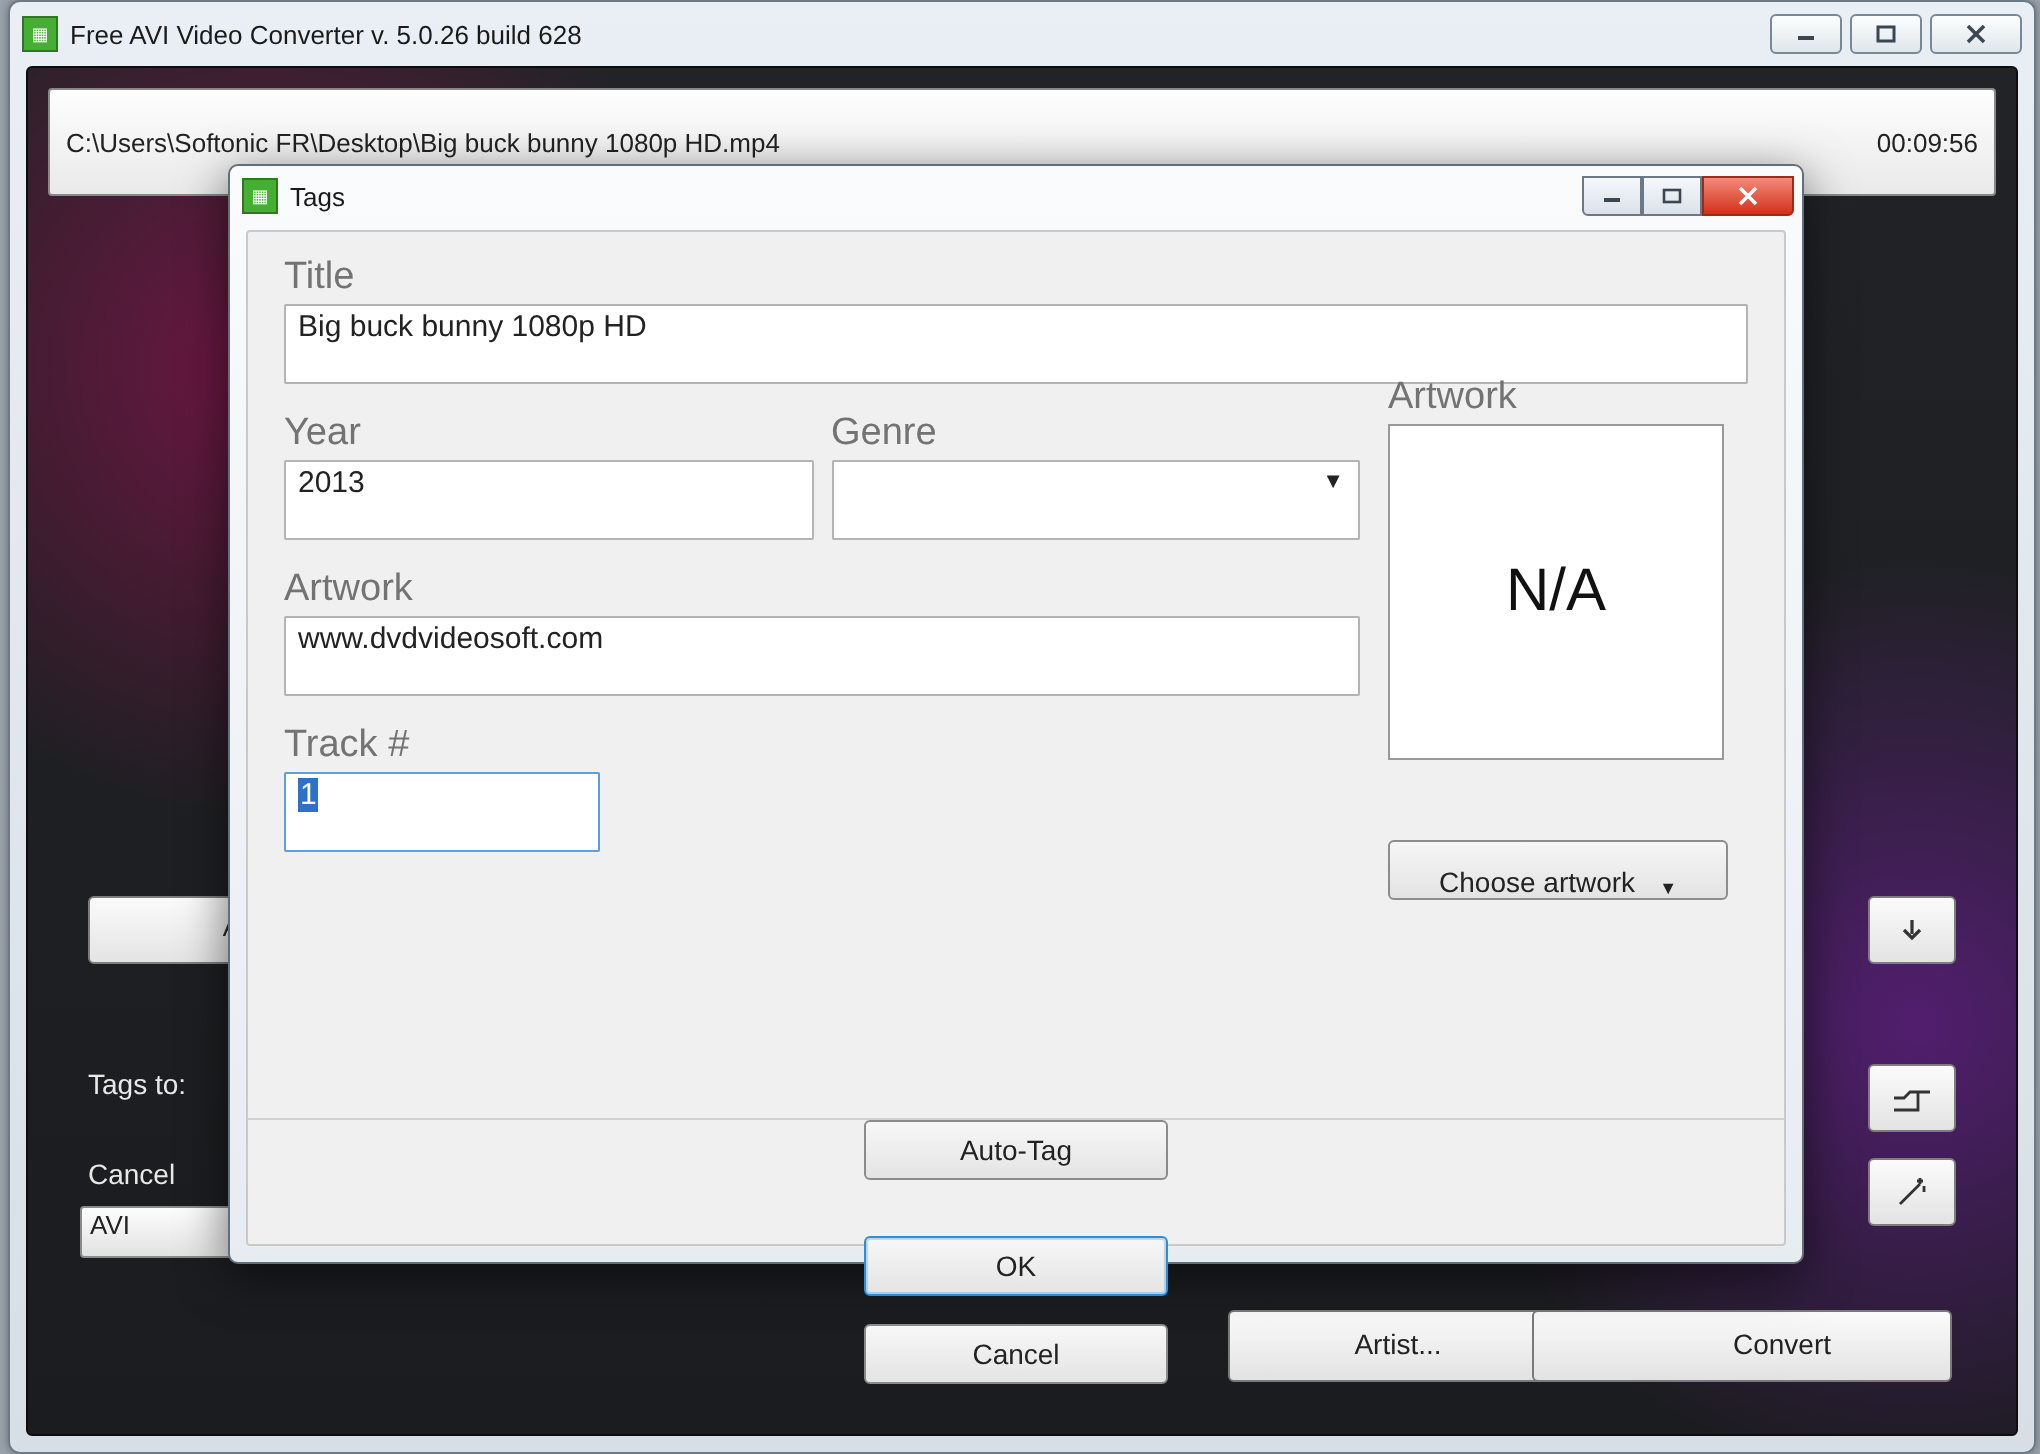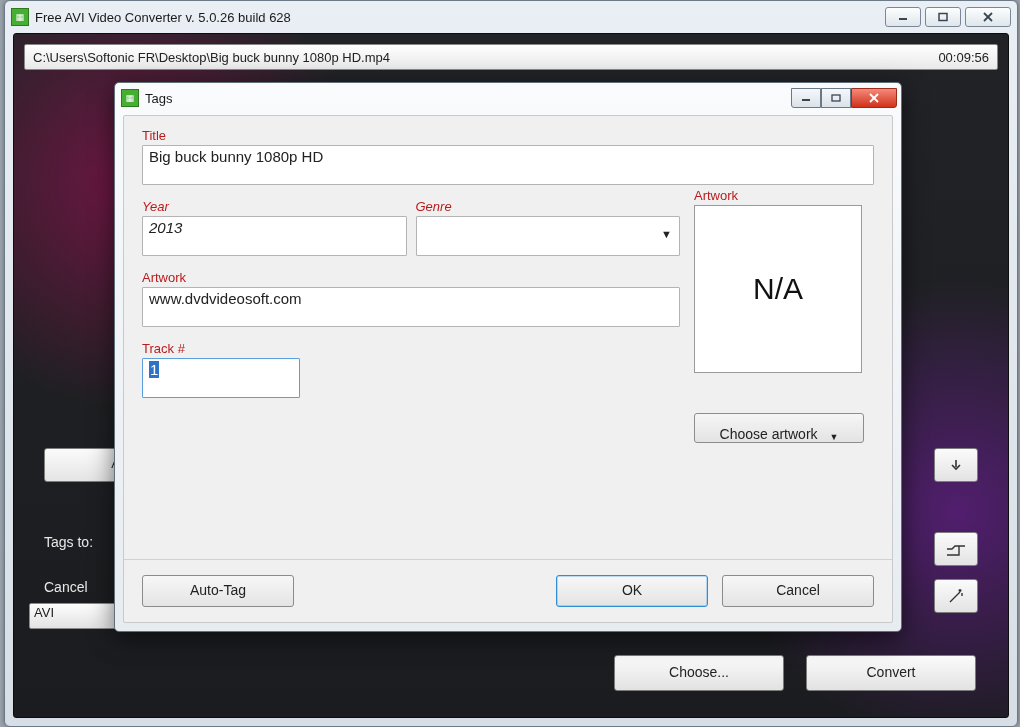--- a/index.html
+++ b/index.html
@@ -20,21 +20,21 @@
   
   .client { position:absolute; left:8px; top:32px; right:8px; bottom:8px;
     background:radial-gradient(circle at 12% 22%, rgba(255,0,120,.35), transparent 22%),
                radial-gradient(circle at 95% 70%, rgba(180,30,255,.35), transparent 22%),
                linear-gradient(#222327,#1b1c1f);
     border:1px solid #0d0d0d; border-radius:3px; }
   .client-inner { position:absolute; inset:10px; }
 
   
   .filebar { height:24px; background:linear-gradient(#fefefe,#e9e9e9); border:1px solid #888;
-    border-radius:2px; display:flex; align-items:center; padding:0 8px; color:#222; }
+    border-radius:2px; display:flex; align-items:center; padding:14px 8px; color:#222; }
   .filebar .path { flex:1; white-space:nowrap; overflow:hidden; }
   .filebar .dur { font-weight:400; }
 
   
   .left-controls { position:absolute; left:20px; top:404px; }
   .btn-partial { width:75px; height:32px; background:linear-gradient(#fbfbfb,#e4e4e4); border:1px solid #7d7d7d;
     border-radius:3px; text-align:right; padding-right:6px; line-height:30px; color:#2b2b2b; }
 
   .row-label { color:#e8e8e8; font-size:14px; }
   .saveto-row { position:absolute; left:20px; top:490px; display:flex; align-items:center; gap:12px; }
@@ -48,64 +48,64 @@
     display:flex; align-items:center; justify-content:center; color:#333; font-size:15px; }
   .sqbtn.b1 { top:404px; }
   .sqbtn.b2 { top:488px; }
   .sqbtn.b3 { top:535px; }
 
   
   .bottom-btn { position:absolute; bottom:16px; height:34px; width:168px;
     background:linear-gradient(#fbfbfb,#e2e2e2); border:1px solid #7a7a7a; border-radius:3px;
     text-align:center; line-height:32px; font-size:14px; color:#222; }
   .bottom-btn.options { right:214px; }
-  .bottom-btn.convert { right:22px; }
+  .bottom-btn.convert { right:22px;padding-left:40px; }
   .dialog { position:absolute; left:114px; top:82px; width:786px; height:548px;
     background:linear-gradient(#f9fbfd,#e7ecf1); border:1px solid #616f7b; border-radius:5px;
     box-shadow:0 6px 24px rgba(0,0,0,.55); display:flex; flex-direction:column; }
   .dlg-titlebar { height:26px; display:flex; align-items:center; padding:2px 4px 0 6px; }
   .dlg-title { flex:1; font-size:13px; color:#1a1a1a; }
   .dlg-winbtns { display:flex; gap:0; }
   .dlg-winbtns .wb { width:28px; height:18px; border:1px solid #6b7987;
     background:linear-gradient(#f5f8fb,#dbe2e8); display:flex; align-items:center; justify-content:center;
     font-size:11px; color:#3a4652; }
   .dlg-winbtns .wb.first { border-radius:0 0 0 3px; }
   .dlg-winbtns .wb.close { width:44px; border-radius:0 0 3px 0;
     background:linear-gradient(#f48a7a,#d2311a); color:#fff; border-color:#9b2a18; font-size:13px; }
 
   .dlg-body { flex:1; margin:4px 8px 8px 8px; background:#f0f0f0; border:1px solid #c9c9c9; border-radius:2px;
     position:relative; box-sizing:border-box; }
   .form-area { position:absolute; left:18px; right:18px; top:12px; bottom:70px; }
 
-  .fld-label { font-size:13px; color:#b91c1c; margin-bottom:2px; }
+  .fld-label { font-size:19px; color:#737373; margin-bottom:2px; }
   .text-input { width:100%; height:40px; background:#fff; border:1px solid #b4b4b4; border-radius:1px;
     padding:2px 6px; font-size:15px; color:#222; box-sizing:border-box; }
   .text-input.sel { border:1px solid #5a9fe0; }
   .sel-highlight { background:#2f71c7; color:#fff; padding:0 1px; }
 
   .left-col { position:absolute; left:0; top:0; width:538px; }
   .row { margin-bottom:14px; }
-  .two-col { display:flex; gap:9px;font-style:italic; }
+  .two-col { display:flex; gap:9px; }
   .two-col > div { flex:1; }
   .genre-wrap { position:relative; }
   .genre-wrap .caret { position:absolute; right:8px; top:29px; font-size:11px; color:#222; pointer-events:none; }
 
   .right-col { position:absolute; right:0; top:60px; width:180px; }
   .art-box { width:166px; height:166px; background:#fff; border:1px solid #9a9a9a;
     display:flex; align-items:center; justify-content:center; font-size:30px; color:#111; }
 
   .choose-art { width:168px; height:28px; background:linear-gradient(#f6f6f6,#e3e3e3);
     border:1px solid #8d8d8d; border-radius:3px; margin-top:40px; display:flex; align-items:flex-end;
     justify-content:center; gap:12px; font-size:14px; color:#222; }
   .choose-art .mini-caret { font-size:9px; }
 
   .track-wrap { width:158px; }
 
   .dlg-footer { position:absolute; left:0; right:0; bottom:0; height:62px;
-    border-top:1px solid #d1d1d1; display:flex; align-items:center; padding:0 18px; gap:14px; }
+    border-top:1px solid #d1d1d1; display:flex; align-items:center; padding:0 18px; gap:14px;flex-direction:column; }
   .dlg-btn { height:30px; min-width:150px; border:1px solid #8b8b8b; border-radius:3px;
     background:linear-gradient(#f7f7f7,#e4e4e4); text-align:center; line-height:28px;
     font-size:14px; color:#222; }
   .dlg-btn.ok { border:1px solid #2f8dd6; box-shadow:0 0 0 1px rgba(80,160,230,.35) inset; }
   .dlg-footer .spacer { flex:1; }
 
   svg { display:block; }
 </style>
 </head>
 <body>
@@ -148,21 +148,21 @@
         </div>
       </div>
 
       <div class="saveto-row">
         <span class="row-label">Tags to:</span>
       </div>
 
       <div class="quality-row">
         <span class="row-label">Cancel</span>
       </div>
-      <div style="position:absolute; left:5px; top:559px;">
+      <div style="position:absolute; left:16px; top:559px;">
         <div class="combo">
           <span>AVI</span>
         </div>
       </div>
 
       <div class="sqbtn b1">
         <svg width="16" height="16">
             <path d="M8 3v7M4 8l4 4 4-4" fill="none" stroke="#333" stroke-width="1.6"></path>
           </svg>
       </div>
@@ -171,21 +171,21 @@
             <path d="M1 7h5l3-3h10M13 4v9H1" fill="none" stroke="#333" stroke-width="1.4"></path>
           </svg>
       </div>
       <div class="sqbtn b3">
         <svg width="18" height="18">
             <path d="M3 15L13 5M13 2v3M11.5 3.5h3M15 6v3" stroke="#333" stroke-width="1.4" fill="none"></path>
           </svg>
       </div>
 
       <div class="bottom-btn options">
-        <span>Choose...</span>
+        <span>Artist...</span>
       </div>
       <div class="bottom-btn convert">
         <span>Convert</span>
       </div>
     </div>
   </div>
 </div>
 
 <div class="dialog">
   <div class="dlg-titlebar">

